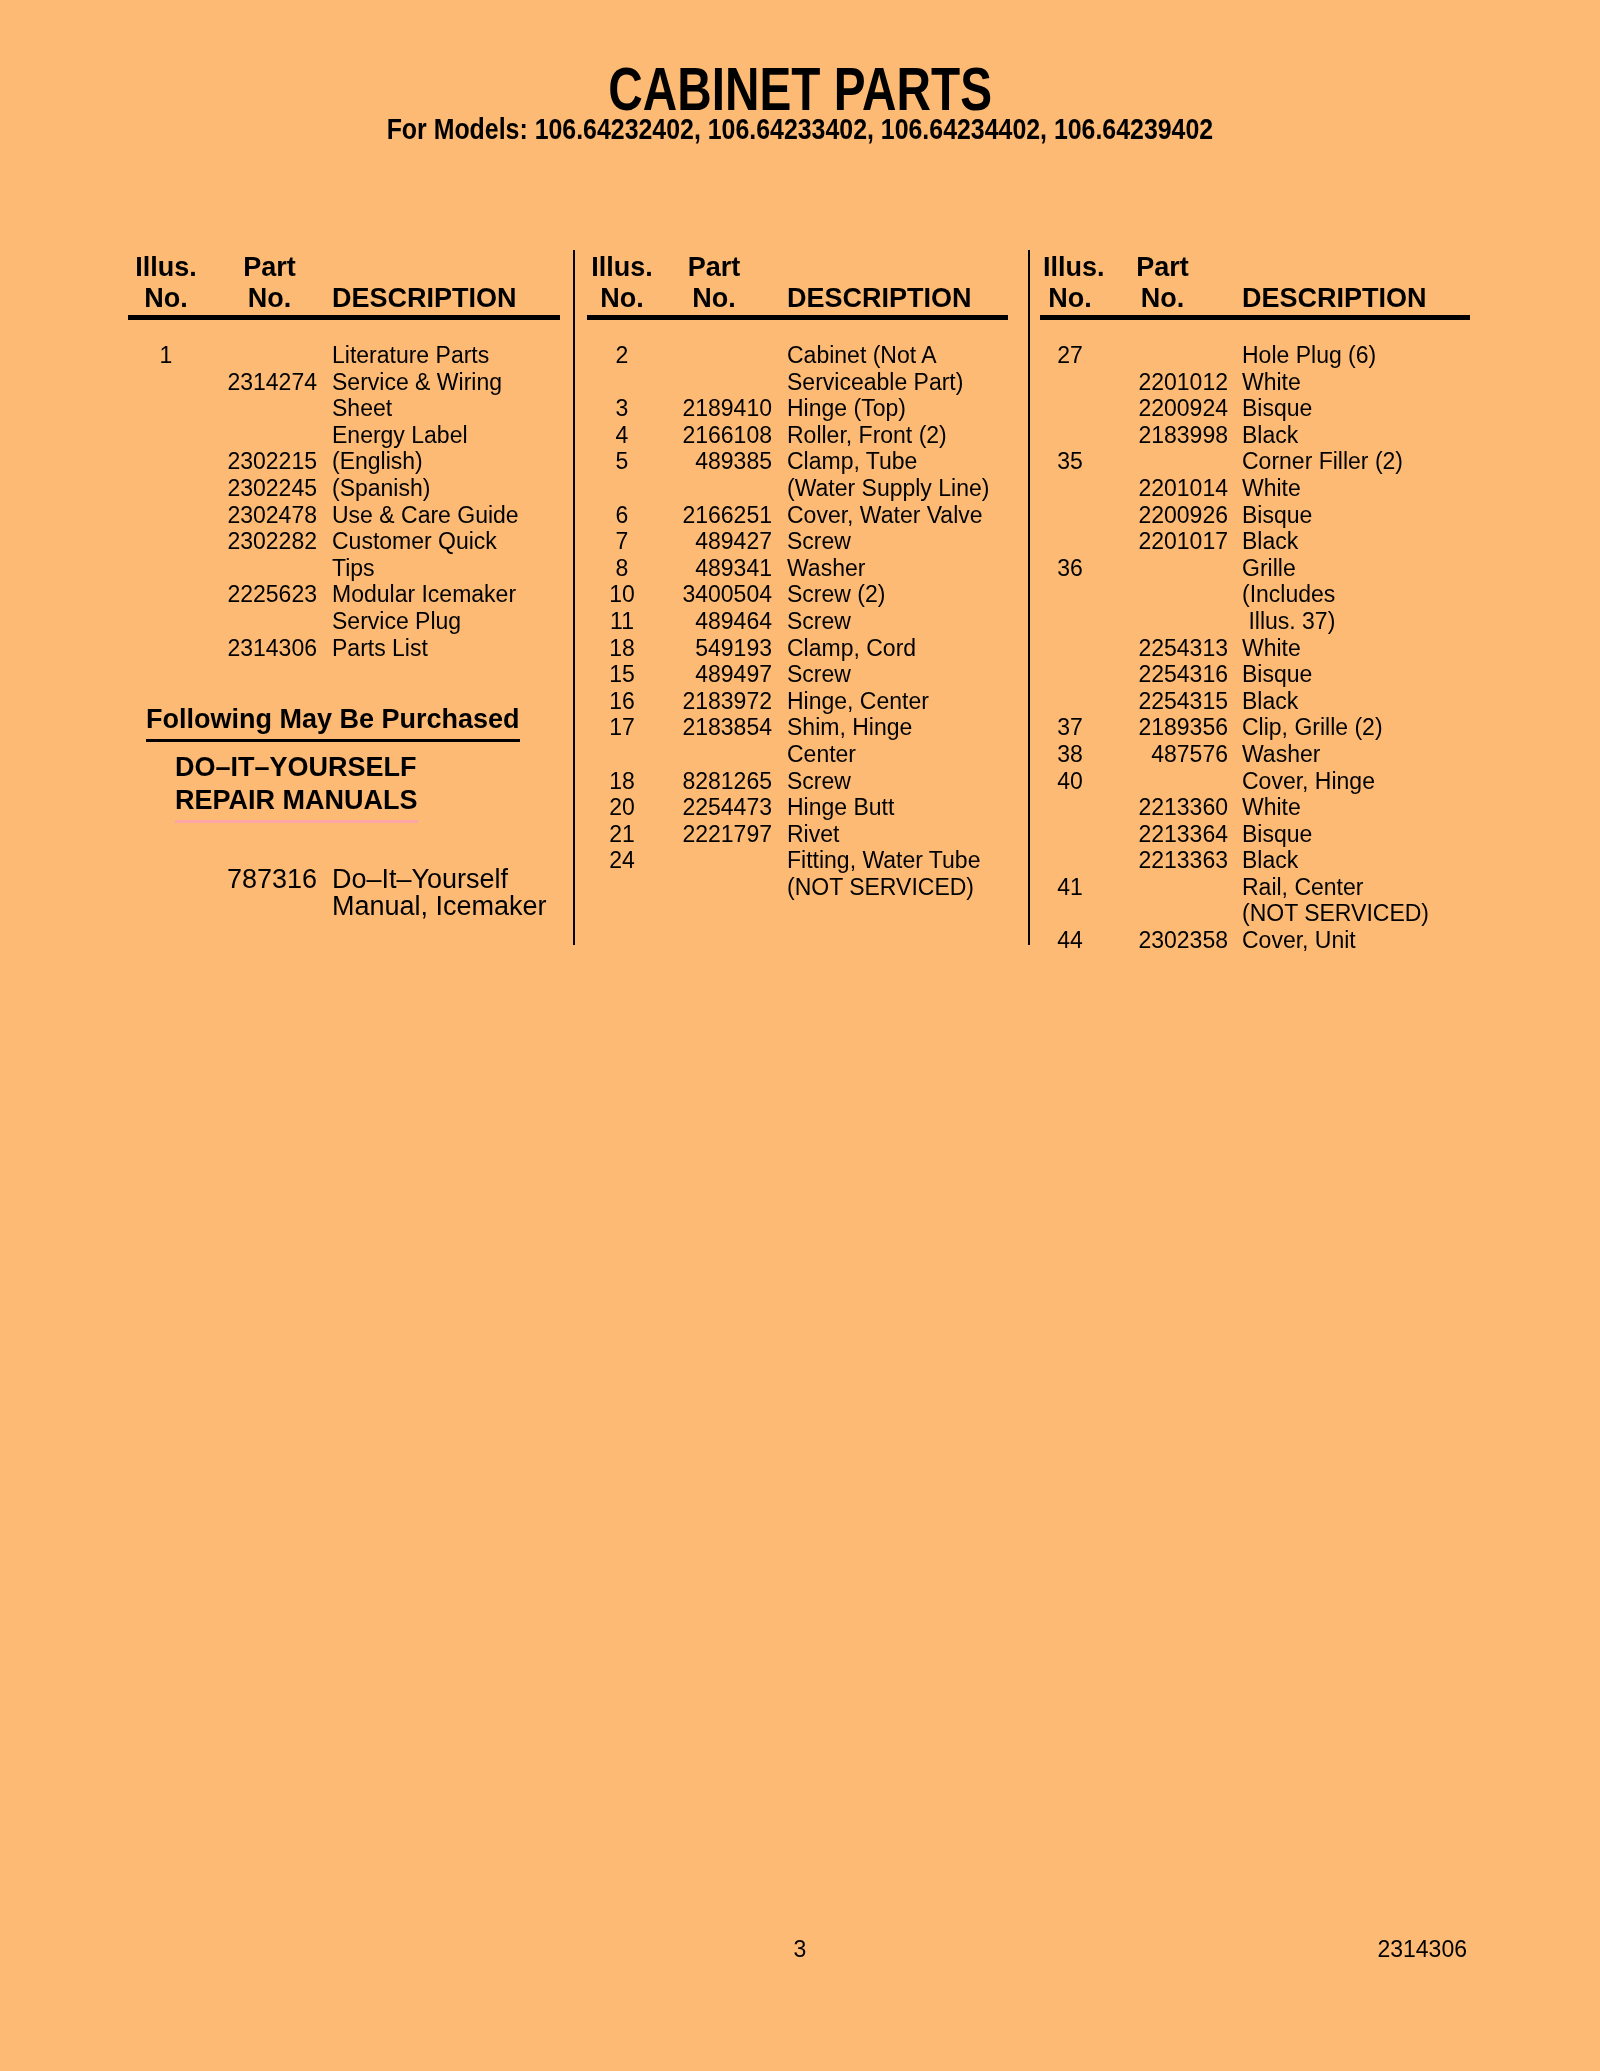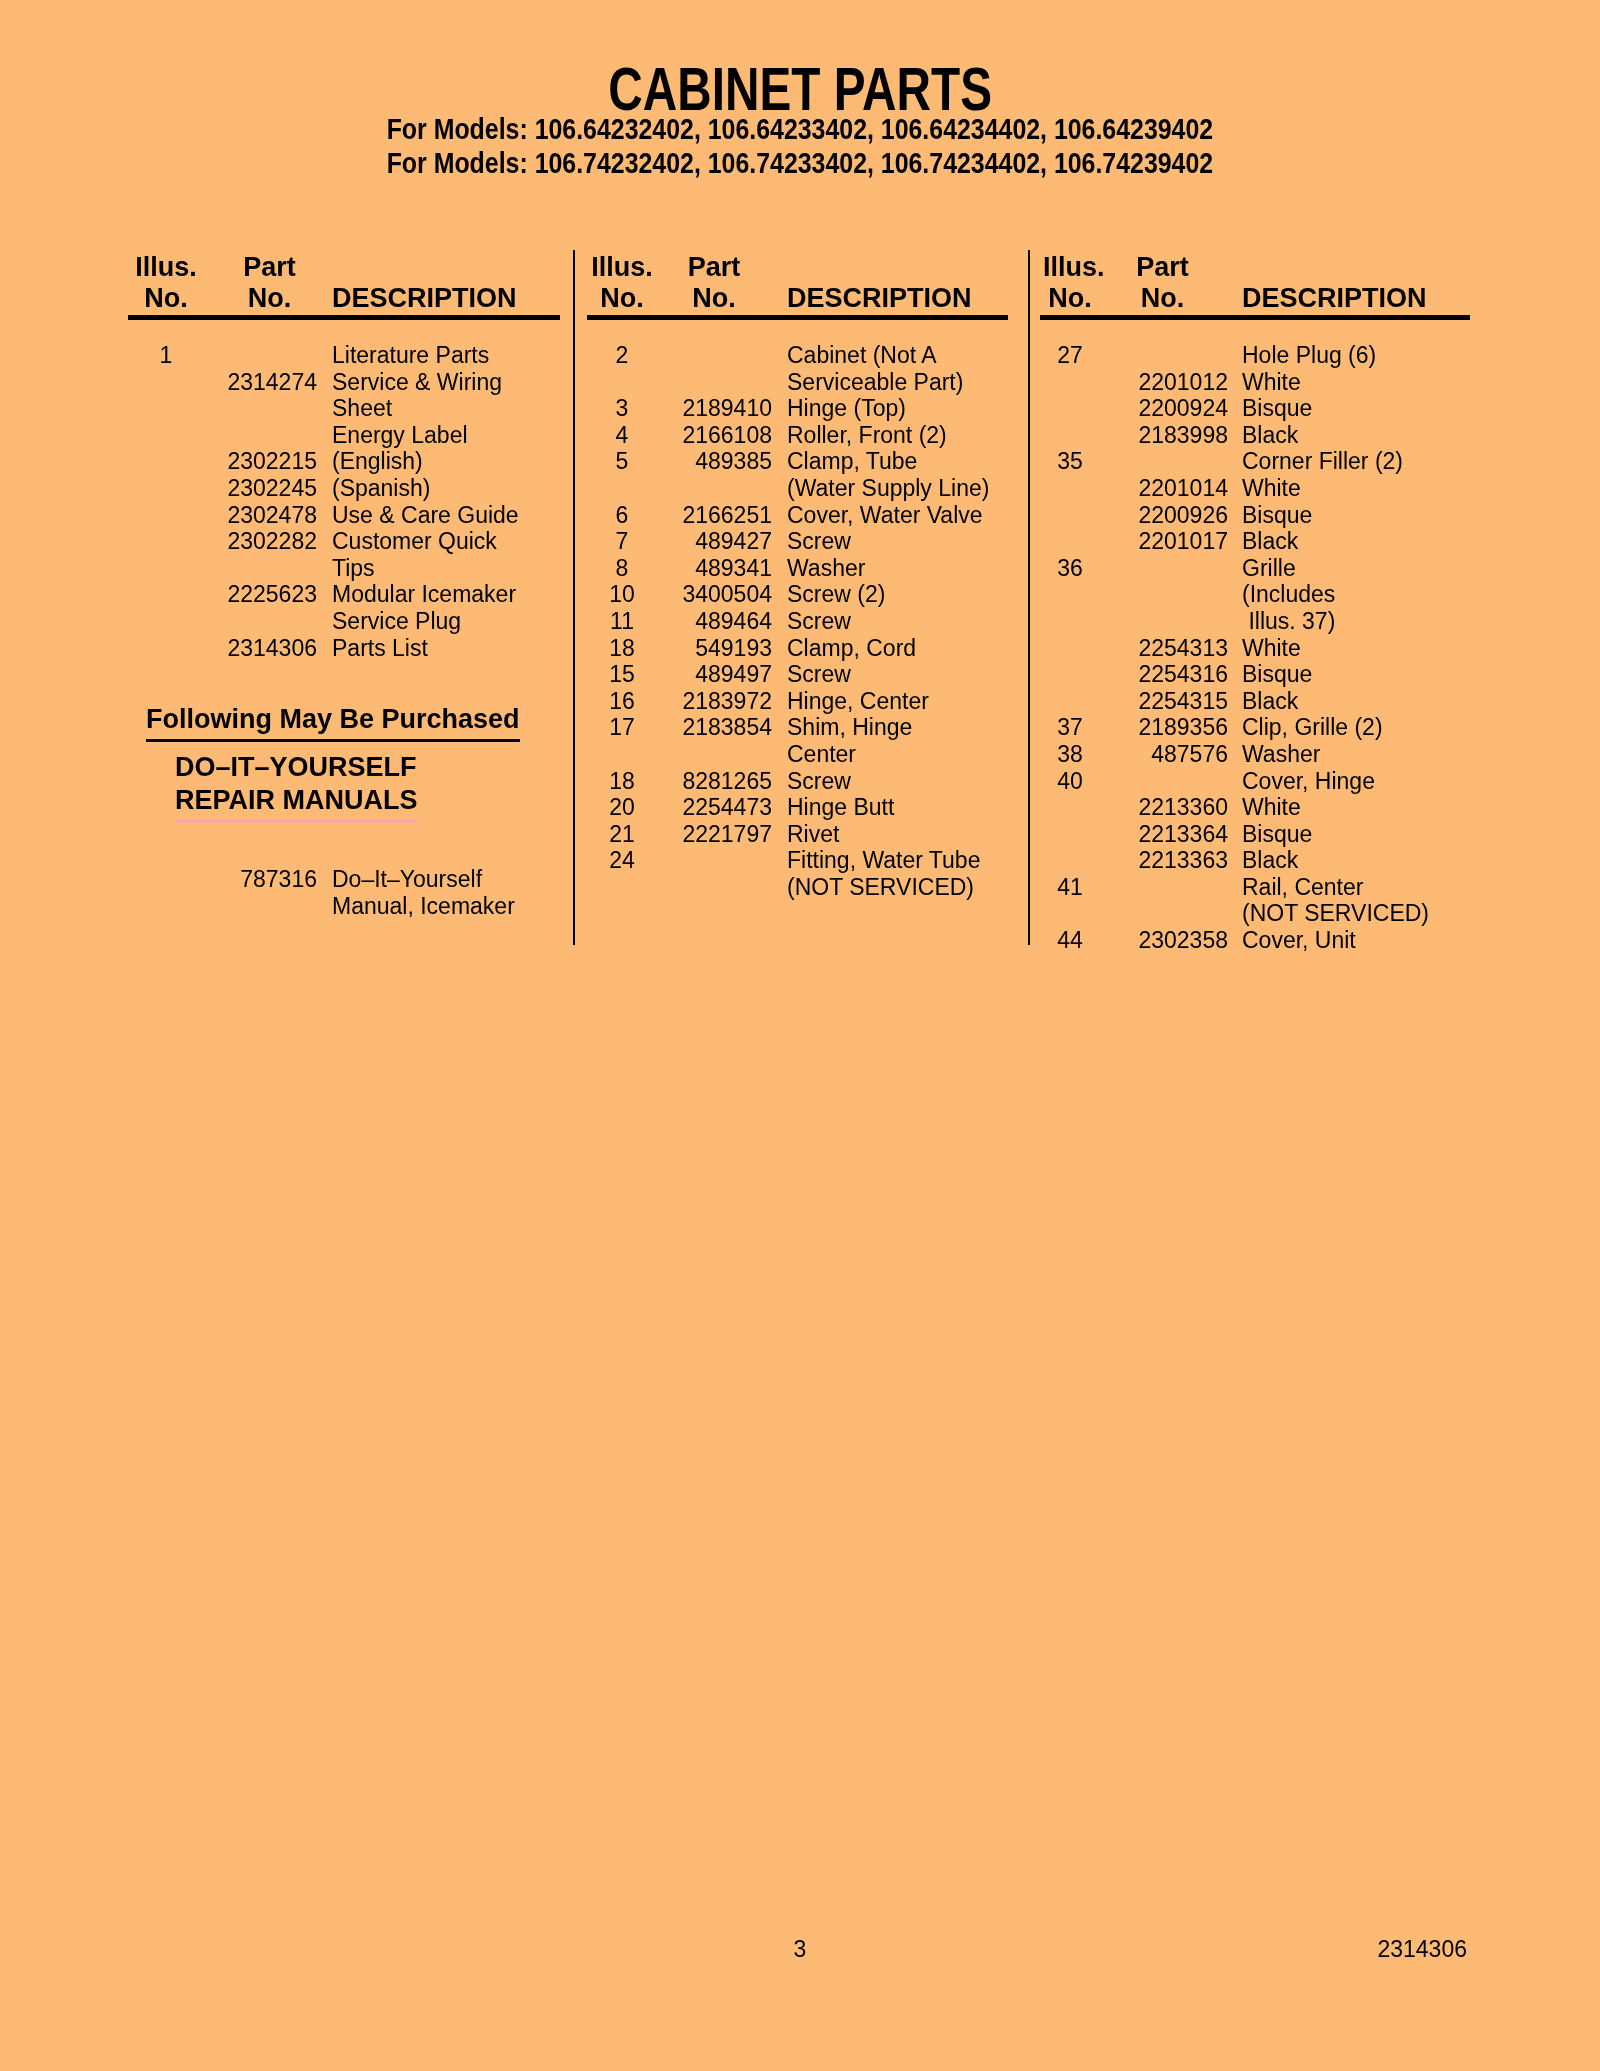--- a/index.html
+++ b/index.html
@@ -50,39 +50,36 @@
   .cell-p { text-align:right; }
   .cell-d { white-space:pre; }
   .col-0 .cell-d, .purchase-rows .cell-d { padding-left:15px; }
   .col-1 .cell-d { padding-left:15px; }
   .col-2 .cell-d { padding-left:14px; }
   
   .fmp-heading { position:absolute; left:146px; top:704px; font-size:27px; font-weight:bold;
     line-height:1.15; border-bottom:3px solid #000; padding-bottom:4px; white-space:nowrap;text-align:center; }
   .diy { position:absolute; left:175px; top:751px; font-size:27px; font-weight:bold; line-height:33px; }
   .diy .underlined { display:inline-block; border-bottom:3px solid #fca5a5; padding-bottom:3px; }
-  .purchase-rows { position:absolute; left:110px; top:866px; width:460px; font-size:23px; line-height:26.6px; }
+  .purchase-rows { position:absolute; left:110px; top:866px; width:460px; font-size:27px; line-height:26.6px; }
   
   .footer-page { position:absolute; top:1936px; left:0; width:1600px; text-align:center; font-size:23px; }
   .footer-doc { position:absolute; top:1936px; left:1040px; width:427px; text-align:right; font-size:23px; }
 </style>
 </head>
 <body>
 
 <div class="page">
 
   <div class="title-line">
     <span>CABINET PARTS</span>
   </div>
   <div class="models-line models-1">
     <span>For Models: 106.64232402, 106.64233402, 106.64234402, 106.64239402</span>
   </div>
-  <div class="models-line models-2">
-    <span>For Models: 106.74232402, 106.74233402, 106.74234402, 106.74239402</span>
-  </div>
 
   <div class="vline vline-1"></div>
   <div class="vline vline-2"></div>
 
   <div class="thead thead-1">
     <div class="th-illus">
       <div>Illus.</div>
         <div>No.</div>
     </div>
     <div class="th-part">

